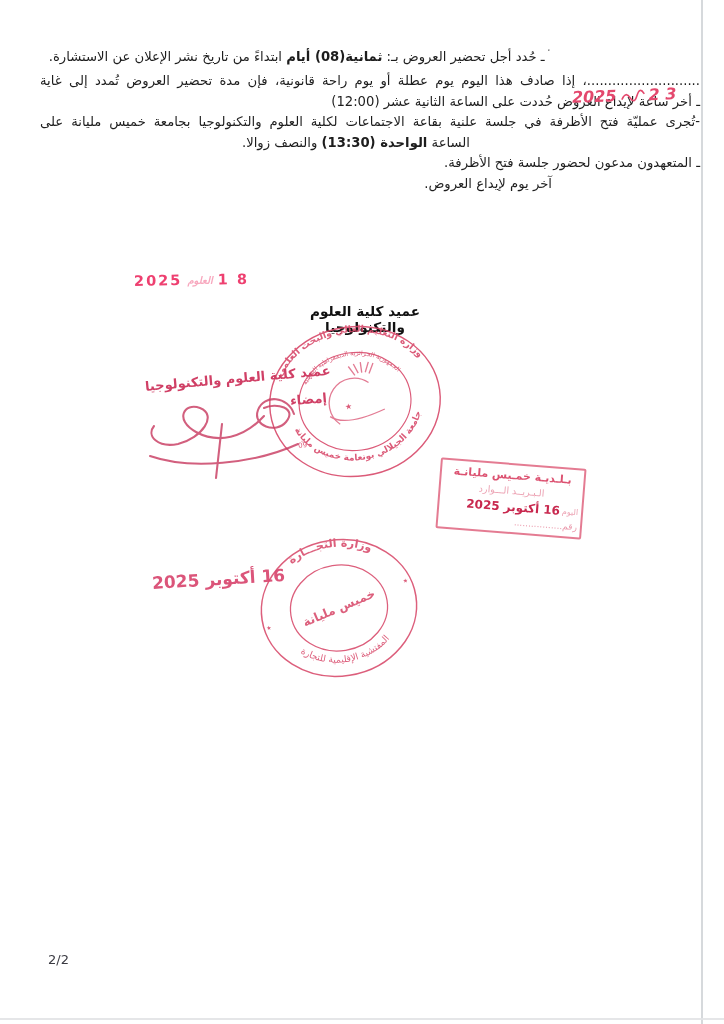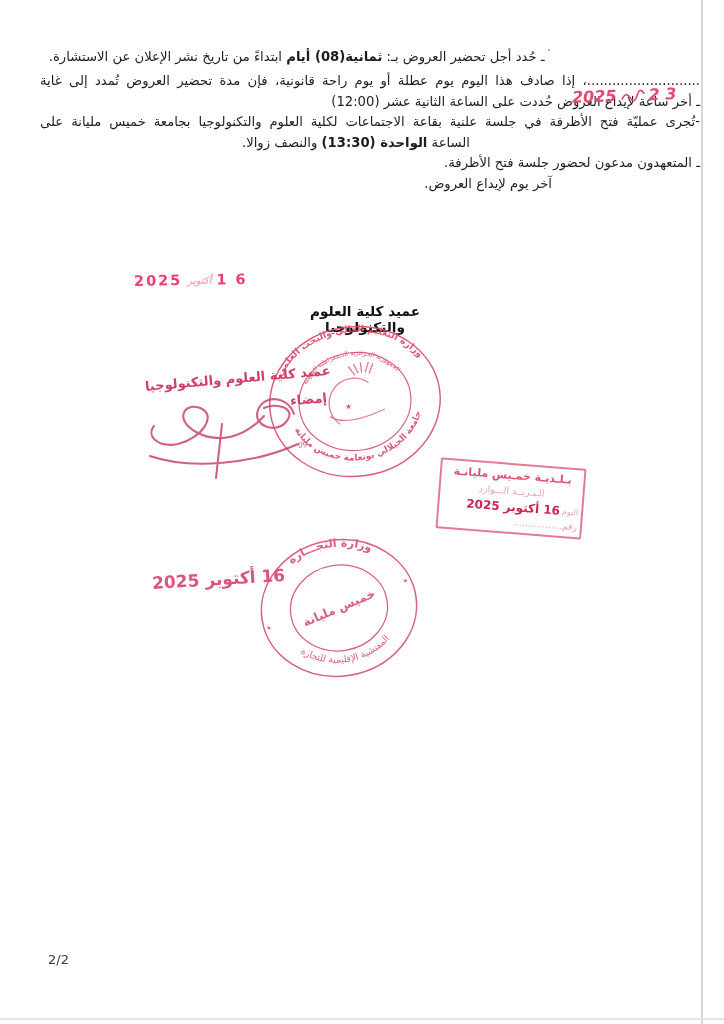--- a/index.html
+++ b/index.html
@@ -120,22 +120,22 @@
   <div class="hand-date">
     <span>2025</span>
     <svg width="26" height="14" viewBox="0 0 26 14">
       <path d="M2,10 Q6,2 10,9 T17,7 T24,5" stroke="#e4486d" stroke-width="1.6" fill="none" stroke-linecap="round"></path>
     </svg>
     <span>2 3</span>
   </div>
 
   <div class="stamp-date-top">
     <span class="yr">2025</span>
-    <span class="mo">أكتوبر</span>
-    <span class="dy">1 6</span>
+    <span class="mo">العلوم</span>
+    <span class="dy">1 8</span>
   </div>
 
   <div class="heading">عميد كلية العلوم والتكنولوجيا</div>
 
   <svg class="uni-stamp" width="178" height="155" viewBox="0 0 200 174">
     <defs>
       <path id="u-top" d="M 10,87 A 90,78 0 0 1 190,87"></path>
       <path id="u-bot" d="M 24,87 A 76,66 0 0 0 176,87"></path>
       <path id="u-inn" d="M 40,87 A 60,52 0 0 1 160,87"></path>
     </defs>

